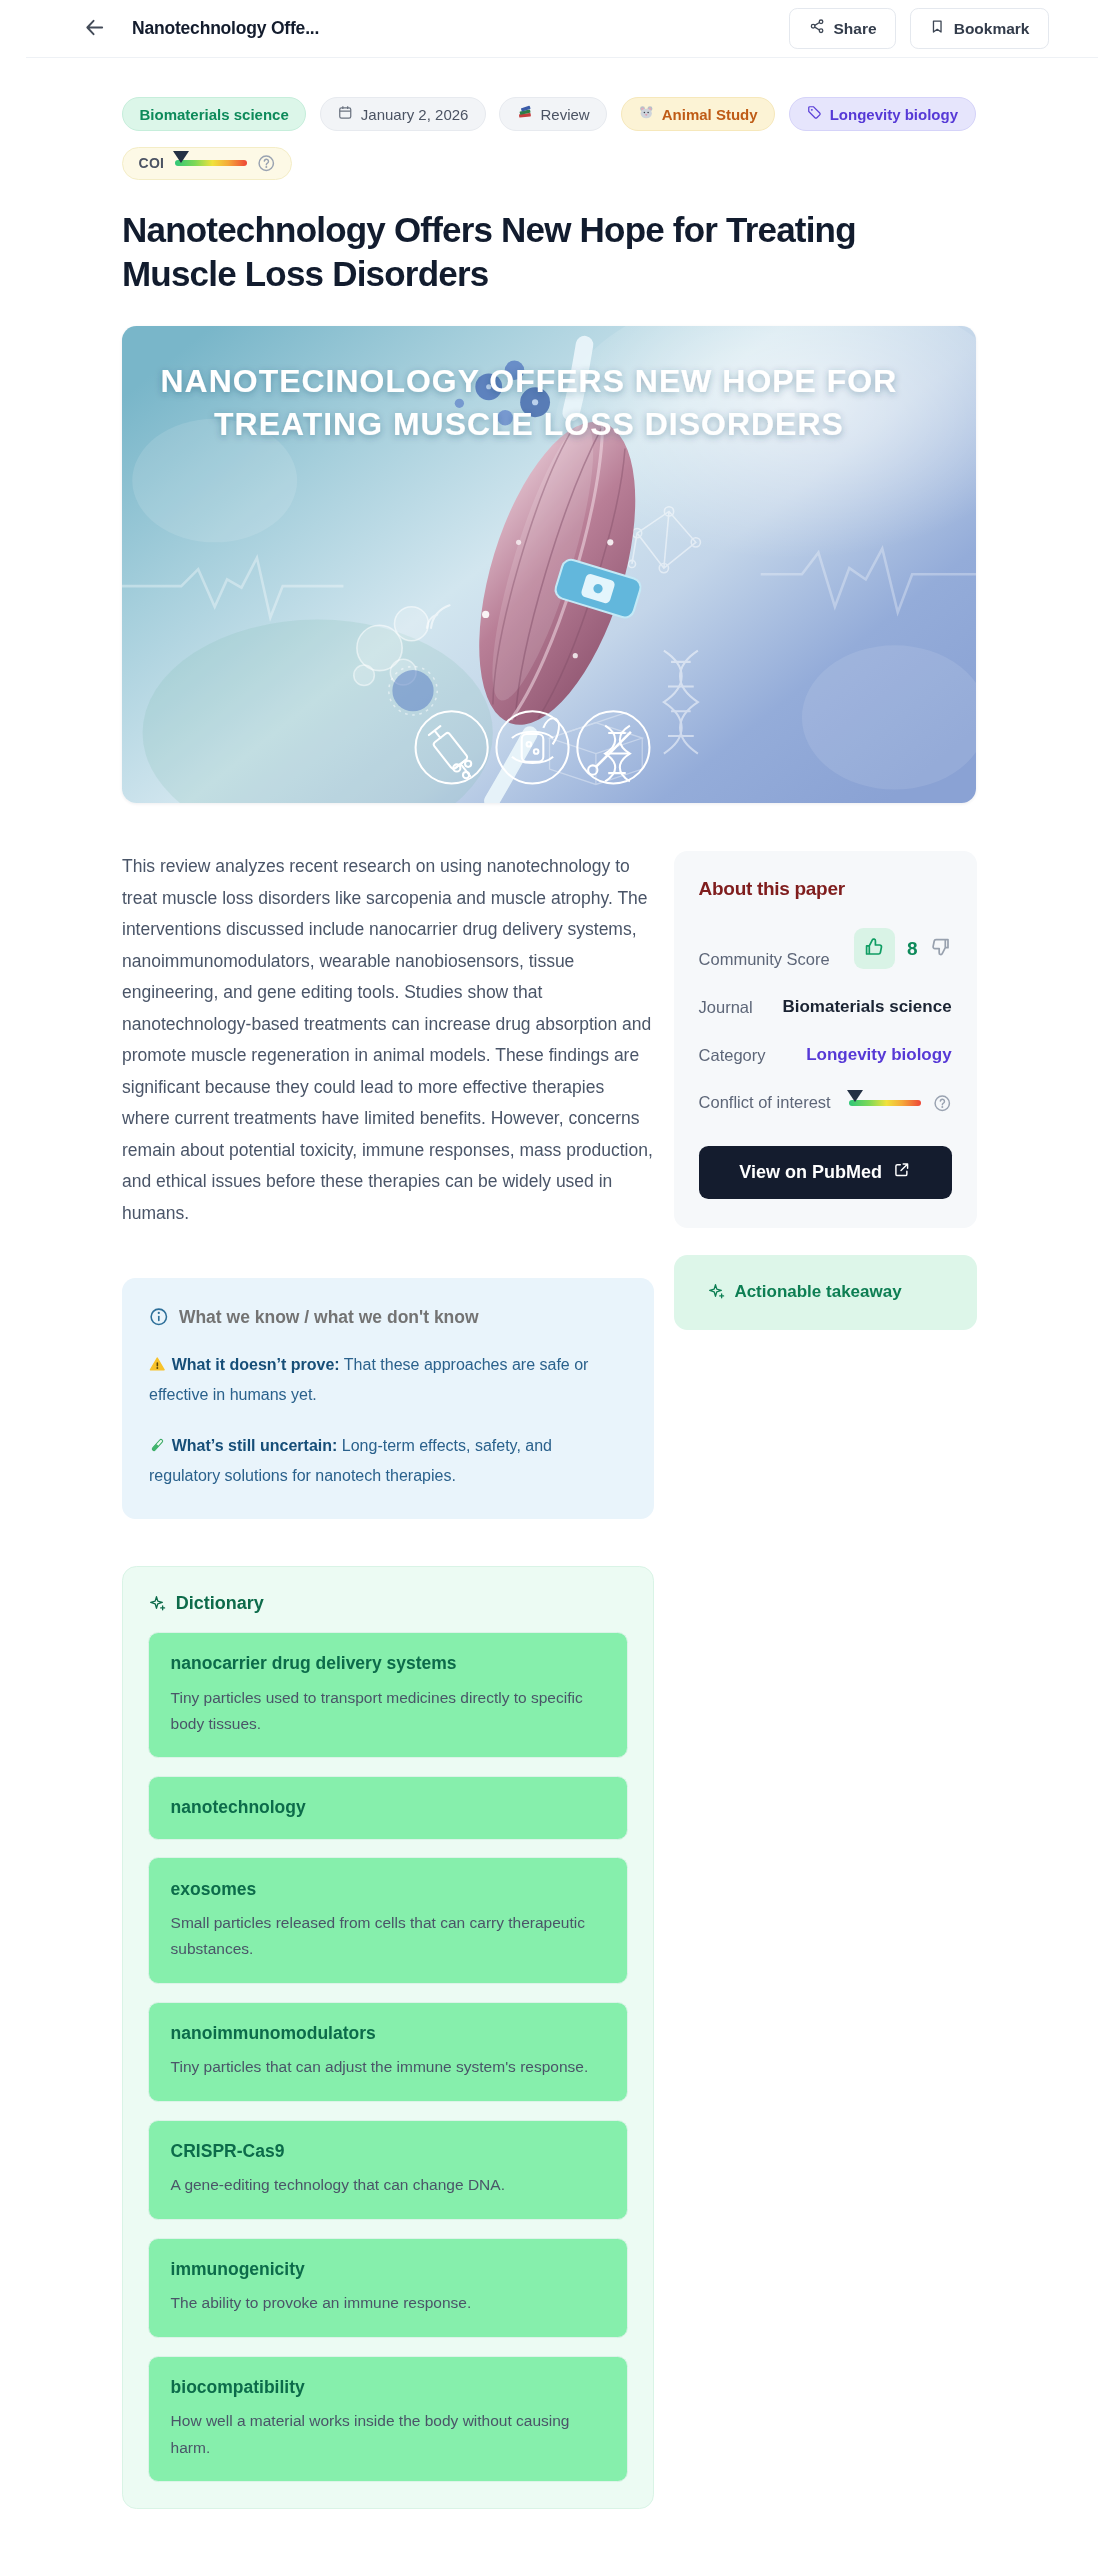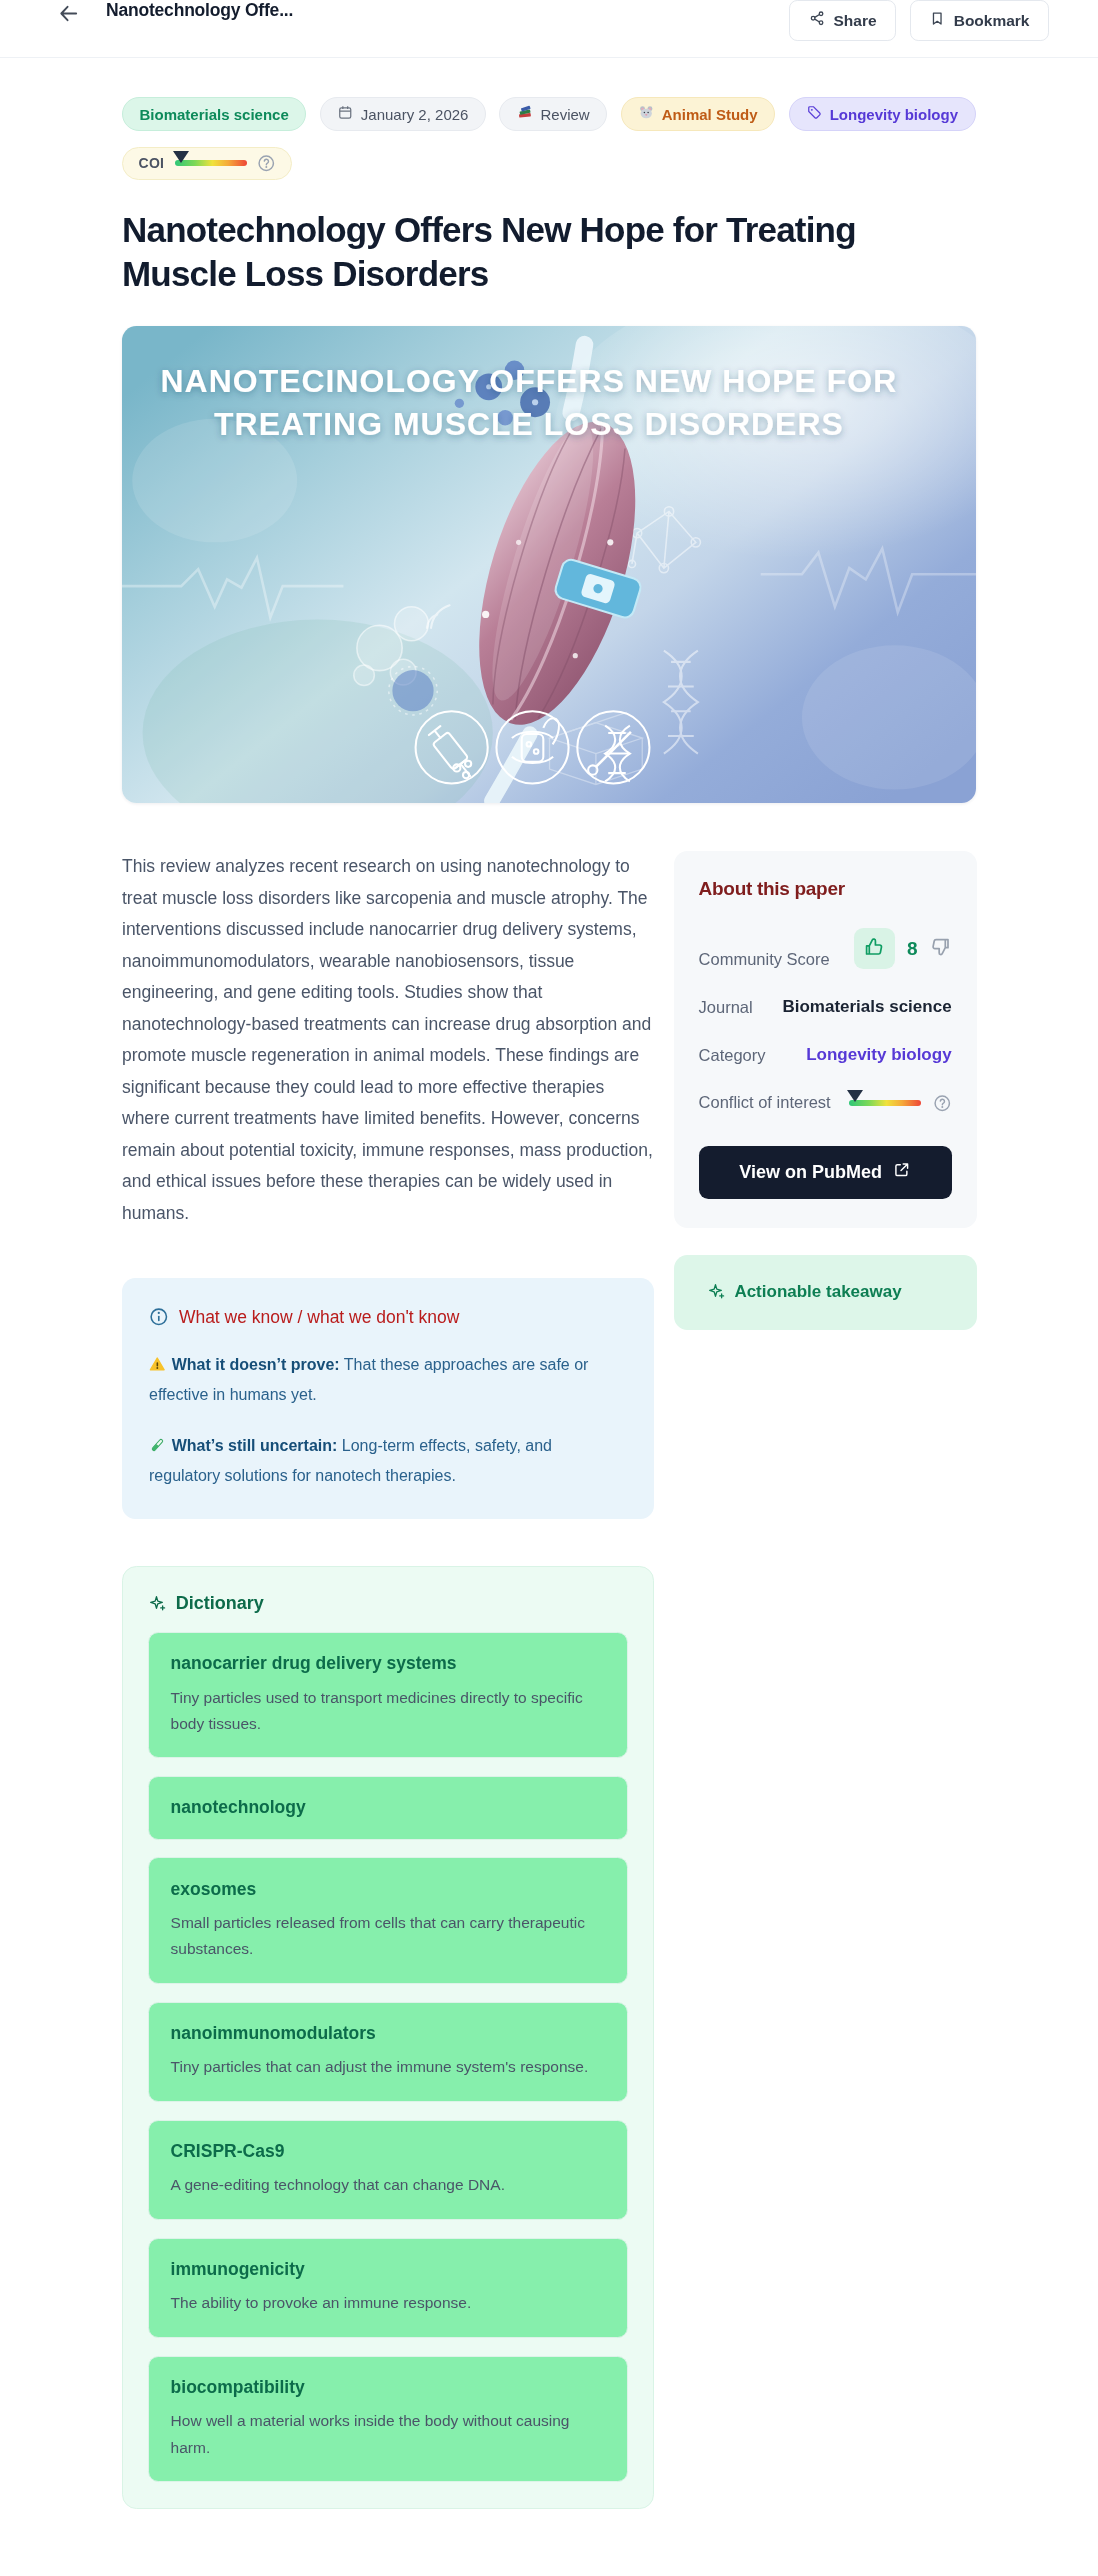--- a/index.html
+++ b/index.html
@@ -9,23 +9,25 @@
     margin: 0 auto;
     background: #ffffff;
     font-family: "Liberation Sans", sans-serif;
     color: #1b2534;
   }
 
   
   .topbar {
     height: 58px;
     display: flex;
+    align-items: center;
     padding: 0 49px 0 54px;
     border-bottom: 1px solid #eef1f5;
     background: #fff;
+    margin-left: 26px;
   }
   .back-btn {
     width: 29px; height: 29px;
     background: none; border: none; cursor: pointer;
     display: flex; align-items: center; justify-content: center;
   }
   .back-btn svg { width: 23px; height: 23px; }
   .topbar-title {
     margin-left: 23px;
     font-size: 17.5px; font-weight: 800; color: #131c2d;
@@ -88,21 +90,21 @@
   .hero { border-radius: 14.4px; overflow: hidden; height: 477px; box-shadow: 0 1px 3.1px rgba(20,30,50,.08); }
   .hero svg { display: block; width: 100%; height: 100%; }
 
   
   .content-grid { display: grid; grid-template-columns: 532px 303px; gap: 19.6px; margin-top: 48px; }
   .abstract { font-size: 17.5px; line-height: 1.8; color: #4a5568; }
 
   .know-card { margin-top: 49px; background: #e9f4fb; padding: 29px 27px; border-radius: 13.4px; }
   .know-head { display: flex; align-items: center; gap: 10.3px; }
   .know-head svg { width: 19.6px; height: 19.6px; }
-  .know-head h3 { font-size: 17.5px; font-weight: 400; color: #b91c1c; }
+  .know-head h3 { font-size: 17.5px; font-weight: 700; color: #737373; }
   .know-item { margin-top: 21.6px; font-size: 16px; line-height: 1.85; color: #2a618c; }
   .know-item .k-icon { display: inline-block; width: 16.5px; height: 16.5px; vertical-align: -2.6px; margin-right: 6.2px; }
   .know-item b { color: #164e78; }
 
   .dict-card { margin-top: 47px; background: #ecfbf3; border: 1px solid #d9f4e6; padding: 26px 25px; border-radius: 14.4px; }
   .dict-head { display: flex; align-items: center; gap: 9.3px; }
   .dict-head svg { width: 18.5px; height: 18.5px; }
   .dict-head h3 { font-size: 18px; font-weight: 700; color: #0d6b4a; }
   .dict-entry { background: #86efac; border: 1px solid #dcf3e8; border-radius: 10.3px; padding: 20.6px 21.6px; margin-top: 17.5px; }
   .dict-term { font-size: 17.5px; font-weight: 700; color: #0c6b4a; }

